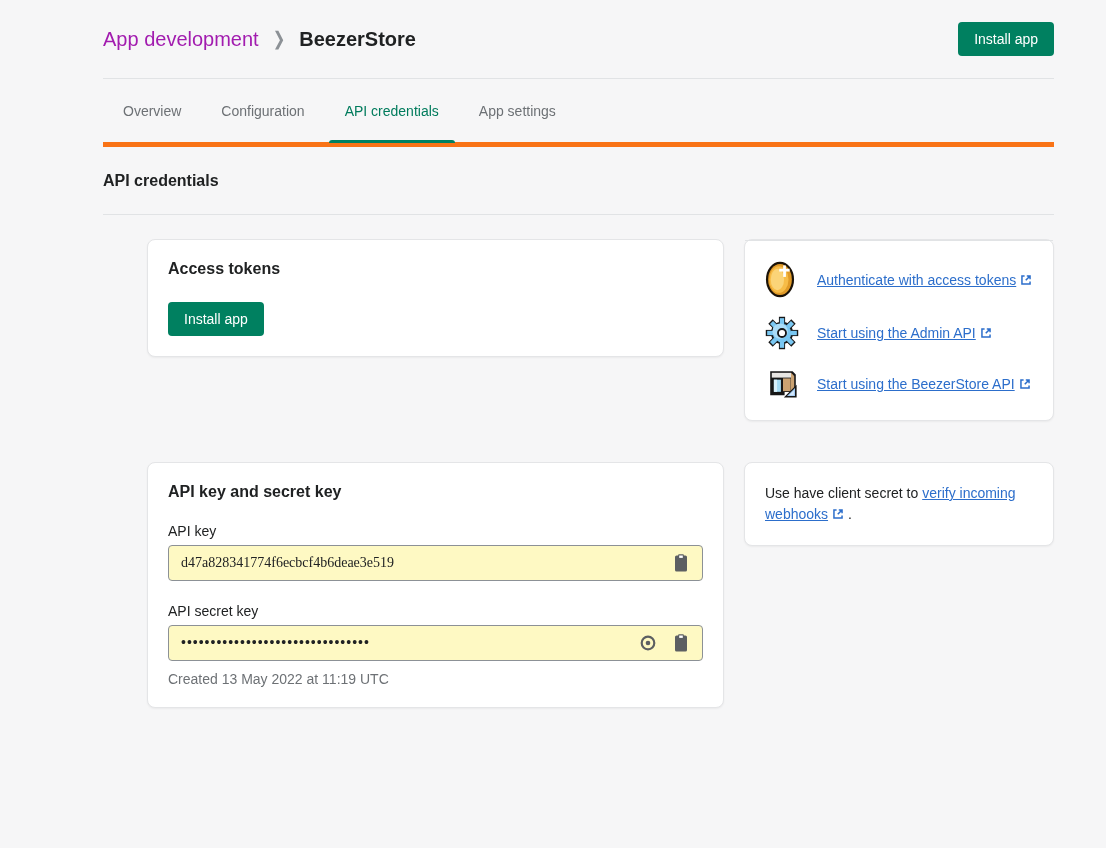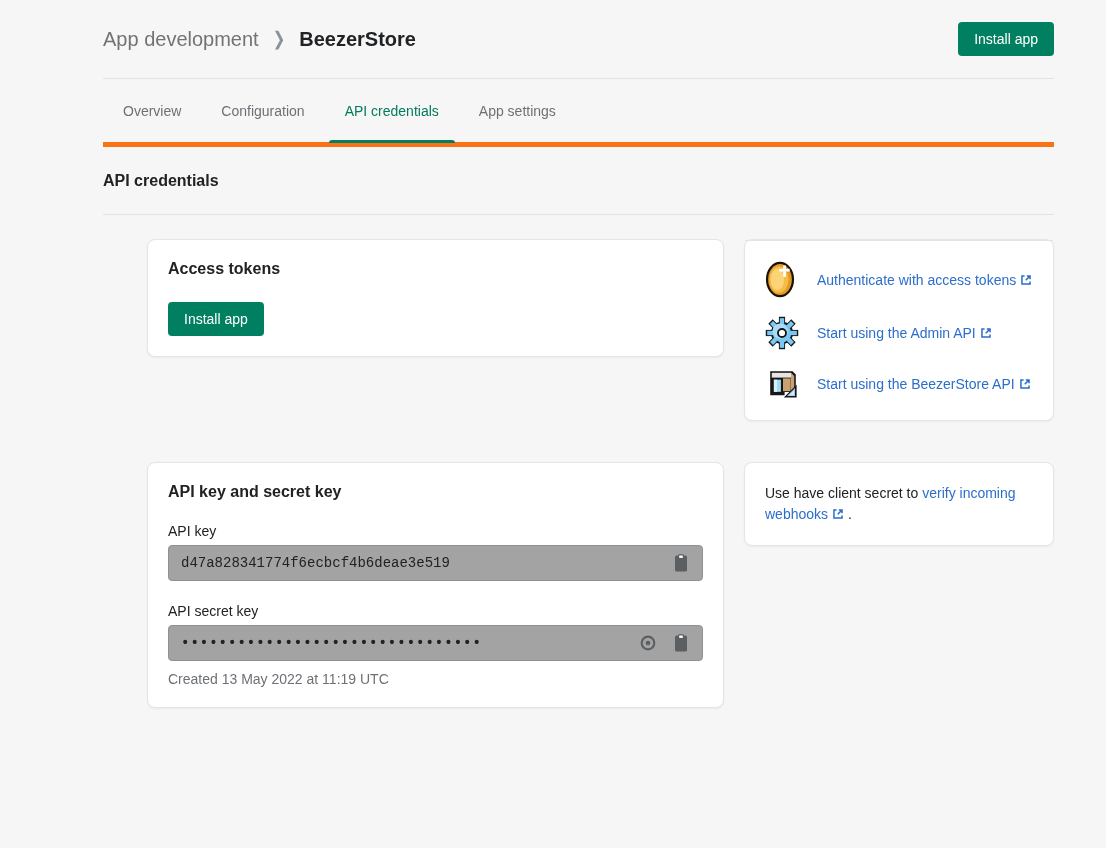--- a/index.html
+++ b/index.html
@@ -12,21 +12,21 @@
     overflow:hidden;
   }
   .content { margin-left:103px; width:951px; }
 
   
   .header-row {
     height:79px; border-bottom:1px solid #e1e3e5;
     display:flex; align-items:center; justify-content:space-between;
   }
   .breadcrumb { display:flex; align-items:center; gap:14px; font-size:20px; }
-  .crumb-root { color:#737373;text-align:center; }
+  .crumb-root { color:#a21caf;text-align:center; }
   .crumb-sep { color:#8c9196; font-size:15px; transform:scaleY(1.25); }
   .crumb-current { color:#202223; font-weight:700; }
   .btn-green {
     background:#008060; color:#ffffff; border:none; border-radius:4px;
     font-size:14px; font-family:"Liberation Sans",sans-serif;
     padding:9px 16px; cursor:pointer;text-align:right;
   }
 
   
   .tabs-row { height:68px; border-bottom:5px solid #f97316; display:flex; align-items:stretch; }
@@ -66,32 +66,32 @@
   .empty-text { line-height:21px; color:#202223; max-width:530px; }
   .access-install { margin-top:24px; }
 
   
   .side-text { line-height:21px; color:#202223; }
 
   .link-row { display:flex; align-items:center; margin-bottom:18px; }
   .link-row:last-child { margin-bottom:0; }
   .link-row .licon { flex:0 0 52px; display:flex; align-items:center; }
   a.blue-link {
-    color:#2c6ecb; cursor:pointer;
+    color:#2c6ecb; text-decoration:underline; cursor:pointer;
     display:inline; line-height:20px;
   }
   .ext-icon { margin-left:4px; vertical-align:-1px; }
 
   
   .field-label { margin-top:22px; margin-bottom:6px; color:#202223; }
   .input-wrap { position:relative; }
   .text-input {
     width:100%; height:36px; border:1px solid #8c9196; border-radius:4px;
     padding:8px 70px 8px 12px; font-size:14px; color:#202223;
-    font-family:Liberation Mono, monospace; background:#a3a3a3;
+    font-family:Liberation Serif, serif; background:#fef9c3;
   }
   .secret-input { letter-spacing:1px; font-weight:700; }
   .input-icon-btn {
     position:absolute; top:50%; transform:translateY(-50%);
     background:none; border:none; cursor:pointer; padding:2px; line-height:0;
   }
   .pos-copy { right:12px; }
   .pos-eye { right:44px; }
   .created-text { margin-top:10px; color:#6d7175; }
 

